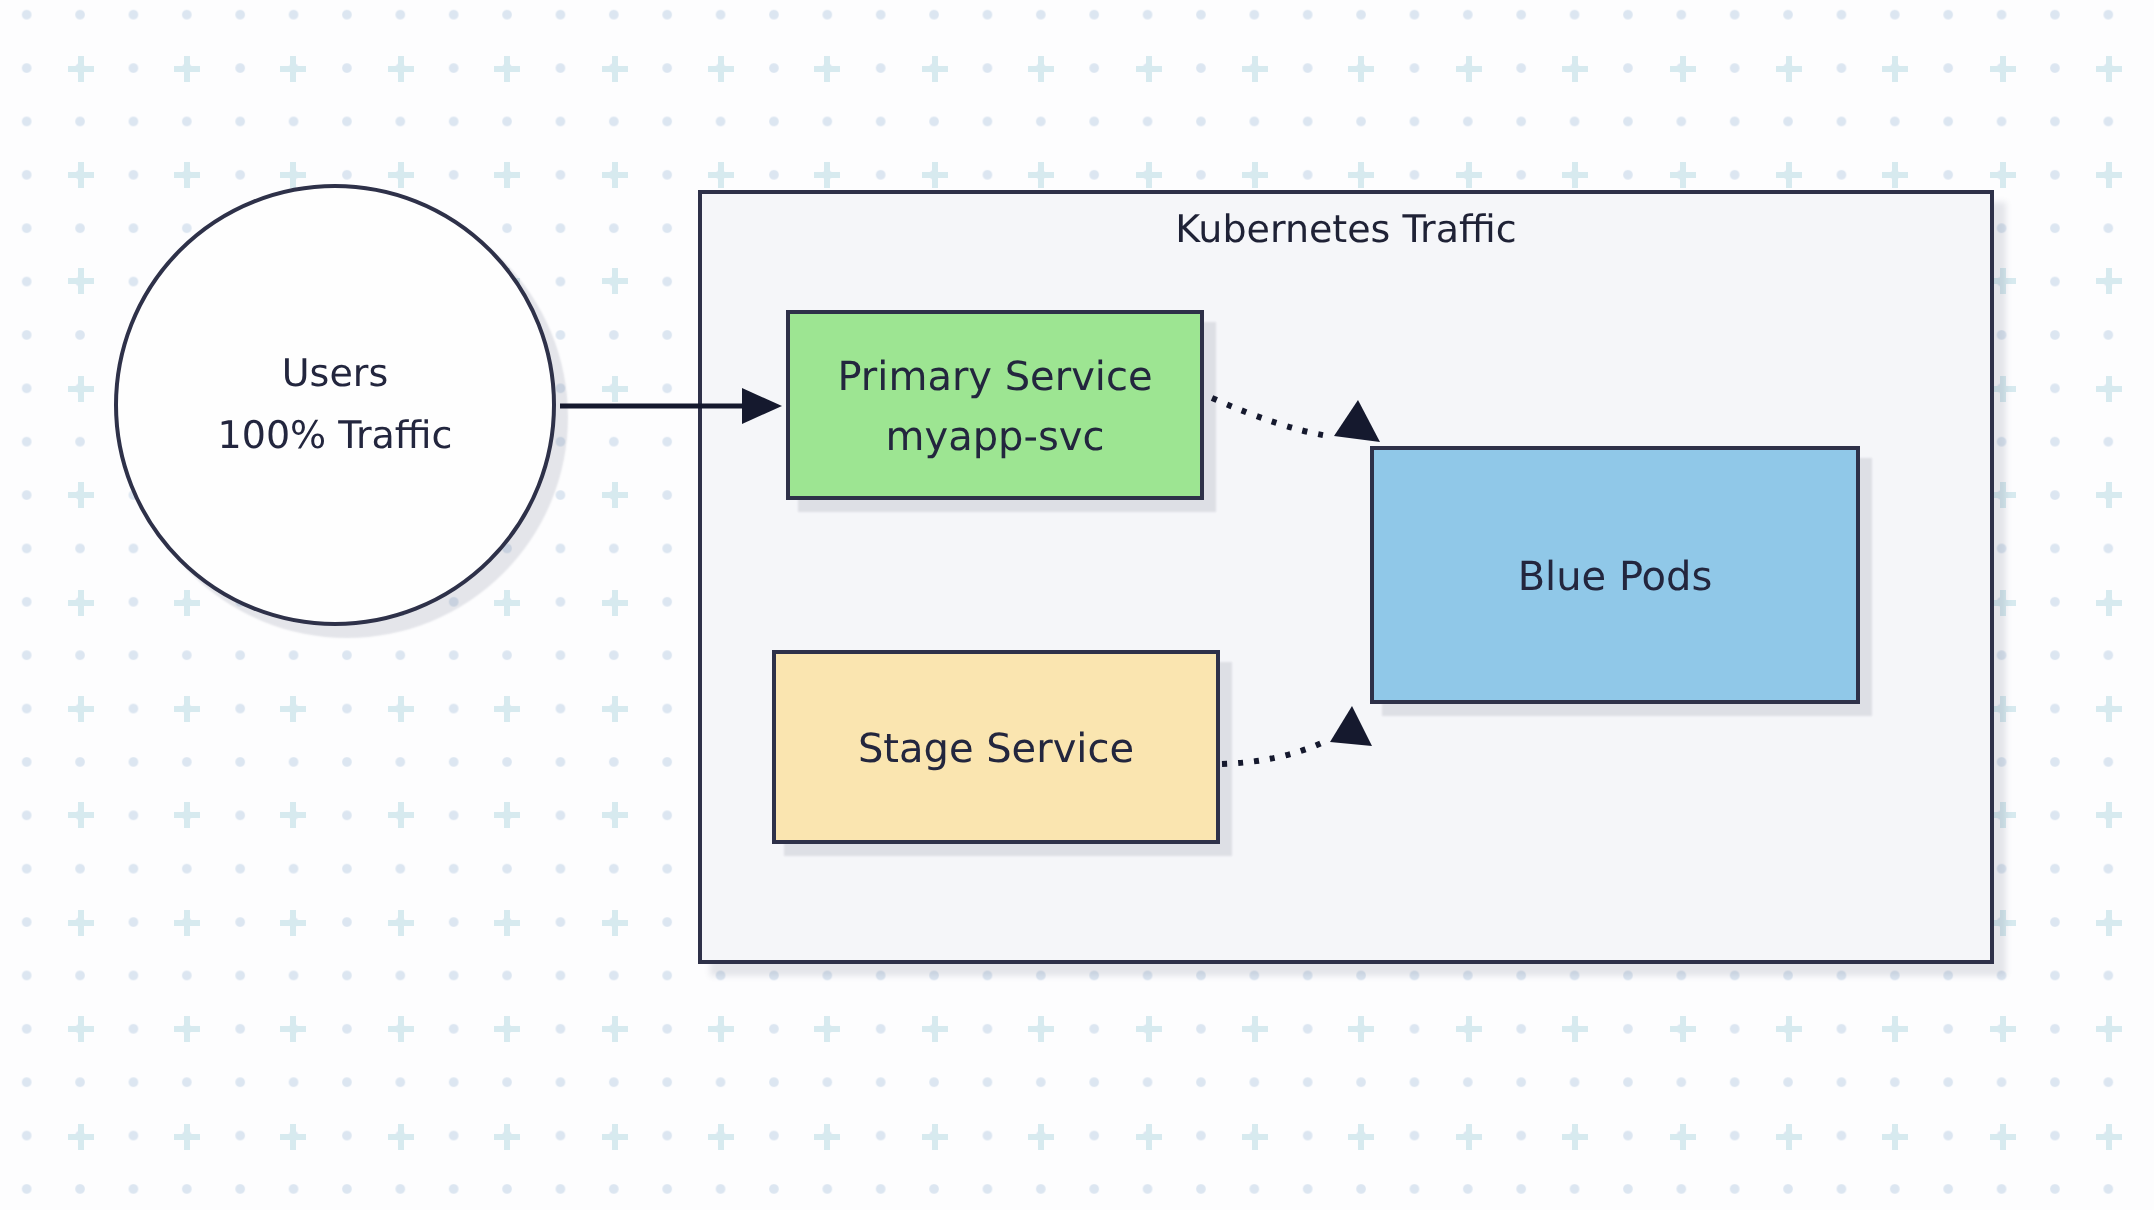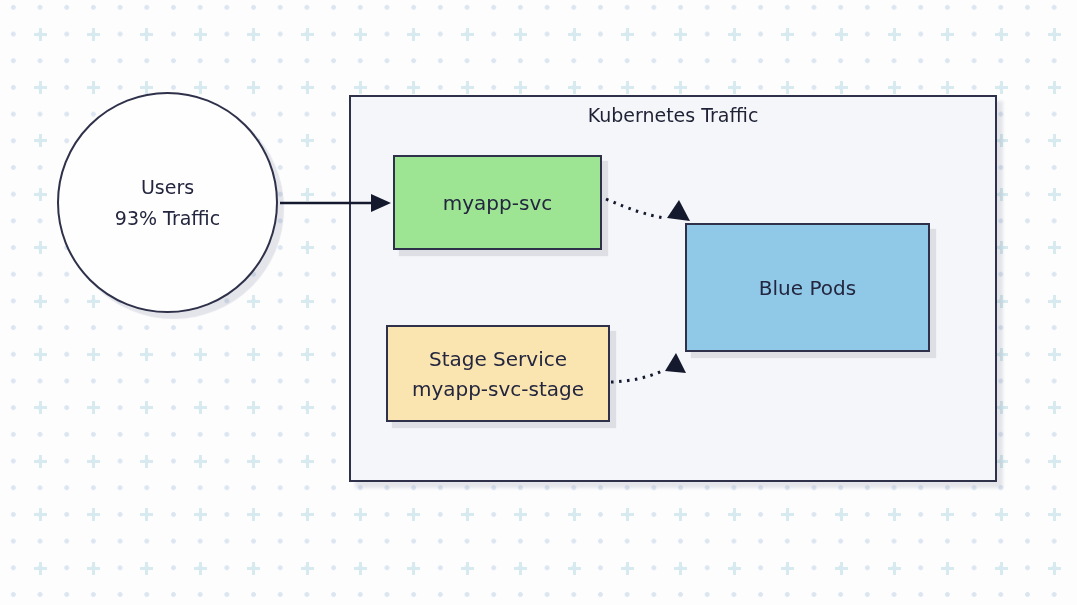--- a/index.html
+++ b/index.html
@@ -275,30 +275,30 @@
       <div class="plus" style="left: 994.7px; top: 561.5px;"></div>
       <div class="plus" style="left: 1048.1px; top: 561.5px;"></div>
     </div>
 
   <div class="shape cluster">
     <div class="cluster-title">Kubernetes Traffic</div>
   </div>
 
   <div class="shape node circle-node shadowed">
     <span>Users</span>
-    <span>93% Traffic</span>
+    <span>100% Traffic</span>
   </div>
 
   <div class="shape node primary-node shadowed">
+    <span>Primary Service</span>
     <span>myapp-svc</span>
   </div>
 
   <div class="shape node stage-node shadowed">
     <span>Stage Service</span>
-    <span>myapp-svc-stage</span>
   </div>
 
   <div class="shape node blue-node shadowed">
     <span>Blue Pods</span>
   </div>
 
   <svg class="connectors" width="1077" height="605" viewBox="0 0 1077 605">
 
     <g>
       <line x1="280" y1="203" x2="374" y2="203" stroke="#15192e" stroke-width="2.6"></line>

